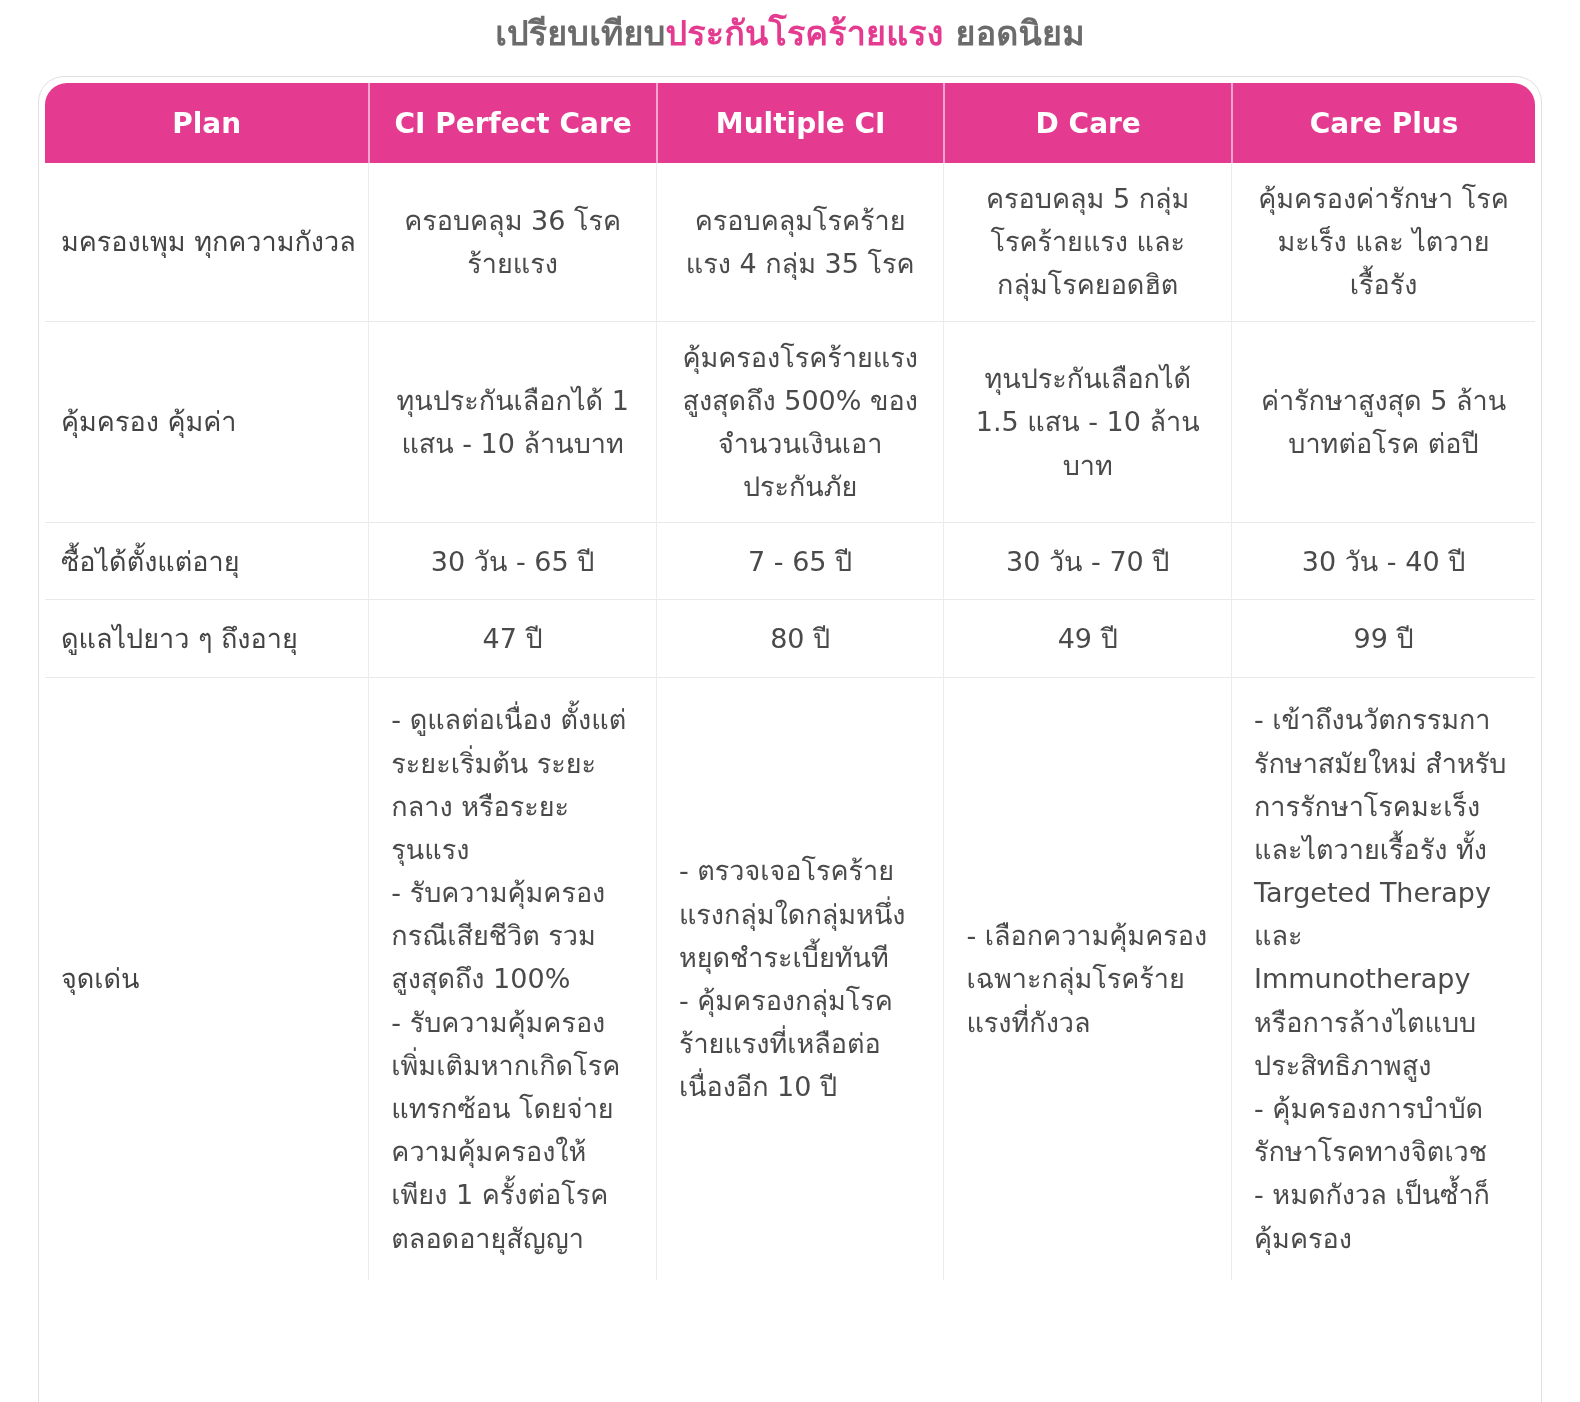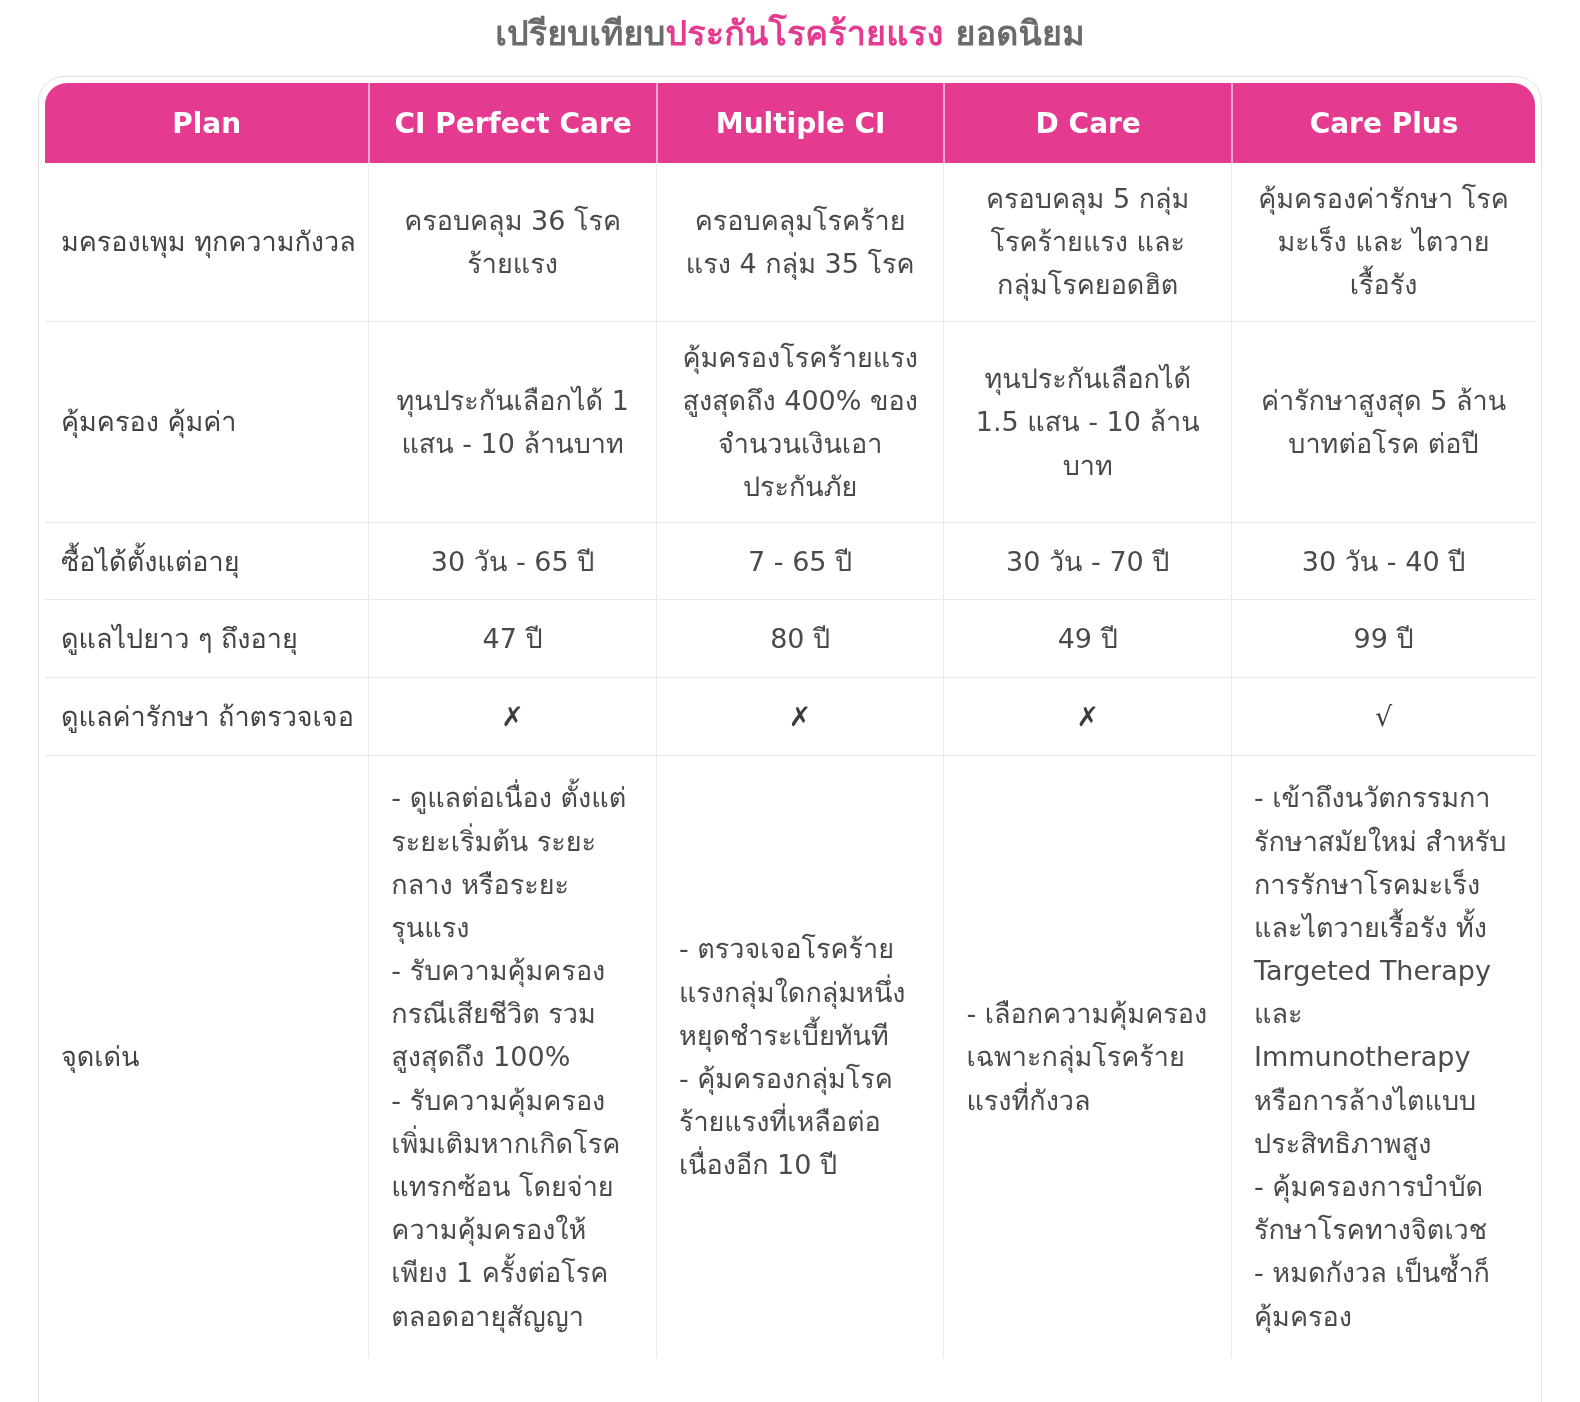--- a/index.html
+++ b/index.html
@@ -117,44 +117,37 @@
       <tr class="r-coverage">
         <th class="row-label">มครองเพุม ทุกความกังวล</th>
         <td class="cell">ครอบคลุม 36 โรคร้ายแรง</td>
         <td class="cell">ครอบคลุมโรคร้ายแรง 4 กลุ่ม 35 โรค</td>
         <td class="cell">ครอบคลุม 5 กลุ่มโรคร้ายแรง และกลุ่มโรคยอดฮิต</td>
         <td class="cell">คุ้มครองค่ารักษา โรคมะเร็ง และ ไตวายเรื้อรัง</td>
       </tr>
       <tr class="r-value">
         <th class="row-label">คุ้มครอง คุ้มค่า</th>
         <td class="cell">ทุนประกันเลือกได้ 1 แสน - 10 ล้านบาท</td>
-        <td class="cell">คุ้มครองโรคร้ายแรง สูงสุดถึง 400% ของ จำนวนเงินเอาประกันภัย</td>
+        <td class="cell">คุ้มครองโรคร้ายแรง สูงสุดถึง 500% ของ จำนวนเงินเอาประกันภัย</td>
         <td class="cell">ทุนประกันเลือกได้ 1.5 แสน - 10 ล้านบาท</td>
         <td class="cell">ค่ารักษาสูงสุด 5 ล้านบาทต่อโรค ต่อปี</td>
       </tr>
       <tr class="r-entry-age">
         <th class="row-label">ซื้อได้ตั้งแต่อายุ</th>
         <td class="cell">30 วัน - 65 ปี</td>
         <td class="cell">7 - 65 ปี</td>
         <td class="cell">30 วัน - 70 ปี</td>
         <td class="cell">30 วัน - 40 ปี</td>
       </tr>
       <tr class="r-care-age">
         <th class="row-label">ดูแลไปยาว ๆ ถึงอายุ</th>
         <td class="cell">47 ปี</td>
         <td class="cell">80 ปี</td>
         <td class="cell">49 ปี</td>
         <td class="cell">99 ปี</td>
-      </tr>
-      <tr class="r-medical">
-        <th class="row-label">ดูแลค่ารักษา ถ้าตรวจเจอ</th>
-        <td class="cell cell-mark">✗</td>
-        <td class="cell cell-mark">✗</td>
-        <td class="cell cell-mark">✗</td>
-        <td class="cell cell-mark">√</td>
       </tr>
       <tr class="r-highlights">
         <th class="row-label">จุดเด่น</th>
         <td class="cell cell-multiline">- ดูแลต่อเนื่อง ตั้งแต่ระยะเริ่มต้น ระยะกลาง หรือระยะรุนแรง
 - รับความคุ้มครองกรณีเสียชีวิต รวมสูงสุดถึง 100%
 - รับความคุ้มครองเพิ่มเติมหากเกิดโรคแทรกซ้อน โดยจ่ายความคุ้มครองให้เพียง 1 ครั้งต่อโรค ตลอดอายุสัญญา</td>
         <td class="cell cell-multiline">- ตรวจเจอโรคร้ายแรงกลุ่มใดกลุ่มหนึ่งหยุดชำระเบี้ยทันที
 - คุ้มครองกลุ่มโรคร้ายแรงที่เหลือต่อเนื่องอีก 10 ปี</td>
         <td class="cell cell-multiline">- เลือกความคุ้มครองเฉพาะกลุ่มโรคร้ายแรงที่กังวล</td>
         <td class="cell cell-multiline">- เข้าถึงนวัตกรรมการักษาสมัยใหม่ สำหรับการรักษาโรคมะเร็งและไตวายเรื้อรัง ทั้ง Targeted Therapy และ Immunotherapy หรือการล้างไตแบบประสิทธิภาพสูง

